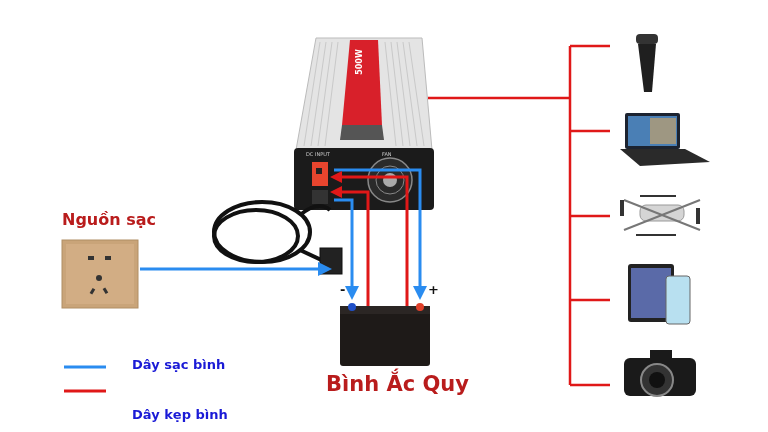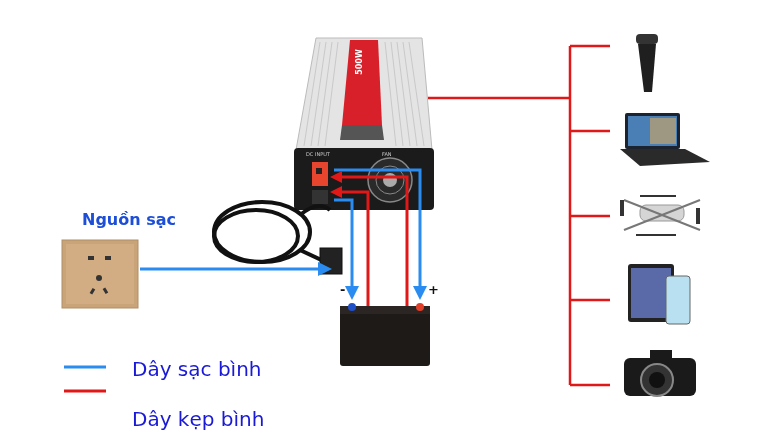--- a/index.html
+++ b/index.html
@@ -1,21 +1,21 @@
 <!DOCTYPE html>
 <html><head>
 <meta charset="utf-8">
 <style>
   html,body{margin:0;padding:0;background:#fff;}
   #stage{position:relative;width:768px;height:432px;overflow:hidden;background:#fff;font-family:"DejaVu Sans","Liberation Sans",sans-serif;}
   svg.wires{position:absolute;left:0;top:0;width:768px;height:432px;}
-  .label-blue{position:absolute;color:#1d4ed8;font-weight:bold;margin-left:20px;}
+  .label-blue{position:absolute;color:#b91c1c;font-weight:bold;}
   #lbl-source{left:62px;top:210px;font-size:16px;}
   #lbl-battery{left:326px;top:372px;font-size:21px;}
-  .legend-text{position:absolute;color:#1a1ad6;font-weight:normal;font-size:20px;}
+  .legend-text{position:absolute;color:#1a1ad6;font-weight:bold;font-size:13px;}
   #leg1{left:132px;top:357px;}
   #leg2{left:132px;top:381px;margin-top:26px;}
   .minus,.plus{position:absolute;font-size:13px;font-weight:bold;color:#111;}
   .minus{left:340px;top:282px;}
   .plus{left:428px;top:282px;}
 </style>
 </head>
 <body>
 
 <div id="stage">
@@ -133,17 +133,18 @@
       <rect x="650" y="350" width="22" height="10" fill="#1a1a1a"></rect>
       <circle cx="657" cy="380" r="16" fill="#333" stroke="#888" stroke-width="2"></circle>
       <circle cx="657" cy="380" r="8" fill="#111"></circle>
     </g>
 
     <line x1="64" y1="367" x2="106" y2="367" stroke="#2a8cf0" stroke-width="3"></line>
     <line x1="64" y1="391" x2="106" y2="391" stroke="#e01818" stroke-width="3"></line>
   </svg>
 
   <div id="lbl-source" class="label-blue">Nguồn sạc</div>
+  <div id="lbl-battery" class="label-blue">Bình Ắc Quy</div>
   <div class="minus">-</div>
   <div class="plus">+</div>
   <div id="leg1" class="legend-text">Dây sạc bình</div>
   <div id="leg2" class="legend-text">Dây kẹp bình</div>
 </div>
 
 </body></html>

